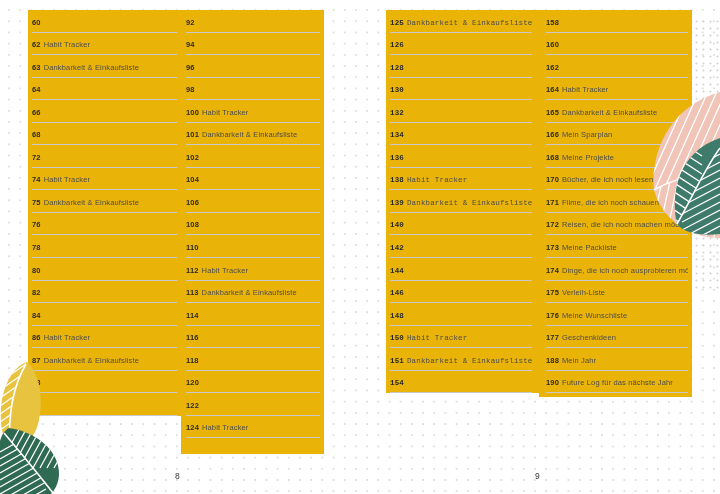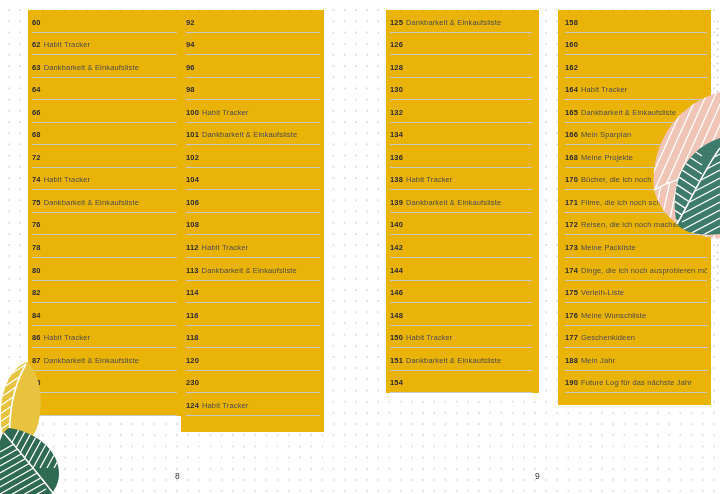--- a/index.html
+++ b/index.html
@@ -23,22 +23,22 @@
     font-family:"Liberation Sans", sans-serif;
   }
   .dense-dots{
     position:absolute;left:678px;top:16px;width:42px;height:276px;z-index:1;
     background-image:radial-gradient(circle, var(--dot-dense) 0.9px, transparent 1.15px);
     background-size:7px 7px;background-position:1px 2px;
   }
   .col{position:absolute;top:10px;background:#eab308;z-index:2;box-sizing:border-box;}
   #col1{left:28px;width:153px;padding:0 4px 0 4px;}
   #col2{left:181px;width:143px;padding:0 4px 16px 5px;}
-  #col3{left:386px;width:153px;padding:0 7px 0 4px;}
-  #col4{left:558px;width:153px;padding:0 4px 12px 7px;}
+  #col3{left:386px;width:153px;padding:0 7px 0 4px;font-family:Liberation Mono, monospace;}
+  #col4{left:539px;width:153px;padding:0 4px 4px 7px;}
   .row{
     height:22.55px;box-sizing:border-box;border-bottom:1px solid var(--rule-line);
     display:flex;align-items:flex-end;gap:3px;padding-bottom:5px;
     font-size:7.5px;letter-spacing:0.15px;white-space:nowrap;overflow:hidden;
   }
   .row .num{font-weight:700;color:var(--num-text);}
   .row .label{font-weight:400;color:var(--label-text);}
   .pagenum{position:absolute;top:471px;z-index:3;font-size:8.5px;color:#333;}
   #pagenum-left{left:175px;}
   #pagenum-right{left:535px;}
@@ -144,41 +144,44 @@
     <div class="row">
       <span class="num">104</span>
     </div>
     <div class="row">
       <span class="num">106</span>
     </div>
     <div class="row">
       <span class="num">108</span>
     </div>
     <div class="row">
+      <span class="num">110</span>
+    </div>
+    <div class="row">
       <span class="num">112</span>
       <span class="label">Habit Tracker</span>
     </div>
     <div class="row">
       <span class="num">113</span>
       <span class="label">Dankbarkeit &amp; Einkaufsliste</span>
     </div>
     <div class="row">
       <span class="num">114</span>
     </div>
     <div class="row">
       <span class="num">116</span>
     </div>
     <div class="row">
       <span class="num">118</span>
     </div>
     <div class="row">
       <span class="num">120</span>
     </div>
     <div class="row">
-      <span class="num">230</span>
+      <span class="num">122</span>
     </div>
     <div class="row">
       <span class="num">124</span>
       <span class="label">Habit Tracker</span>
     </div>
   </div>
 <div class="col" id="col3">
     <div class="row">
       <span class="num">125</span>
       <span class="label">Dankbarkeit &amp; Einkaufsliste</span>

